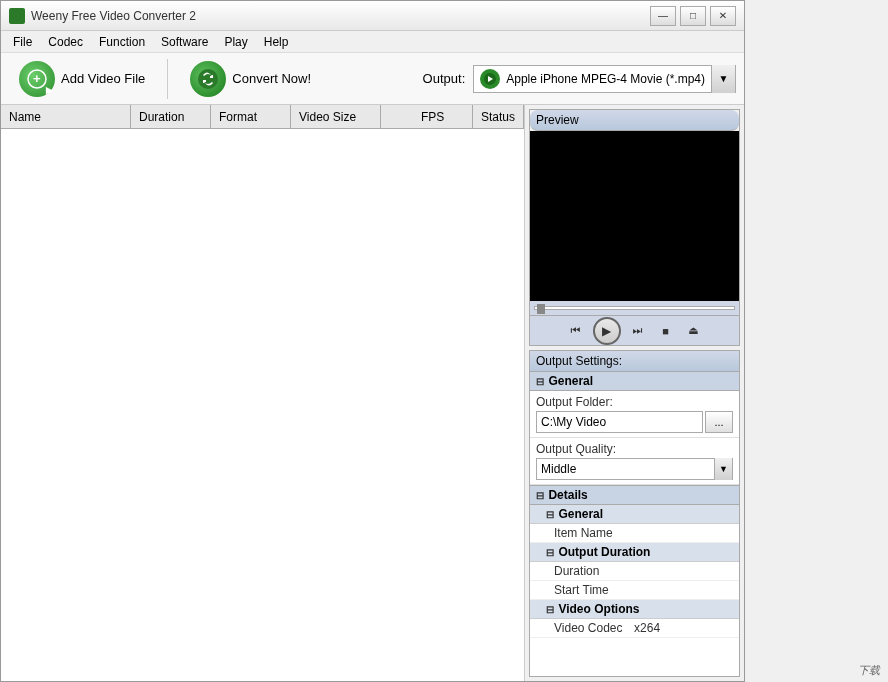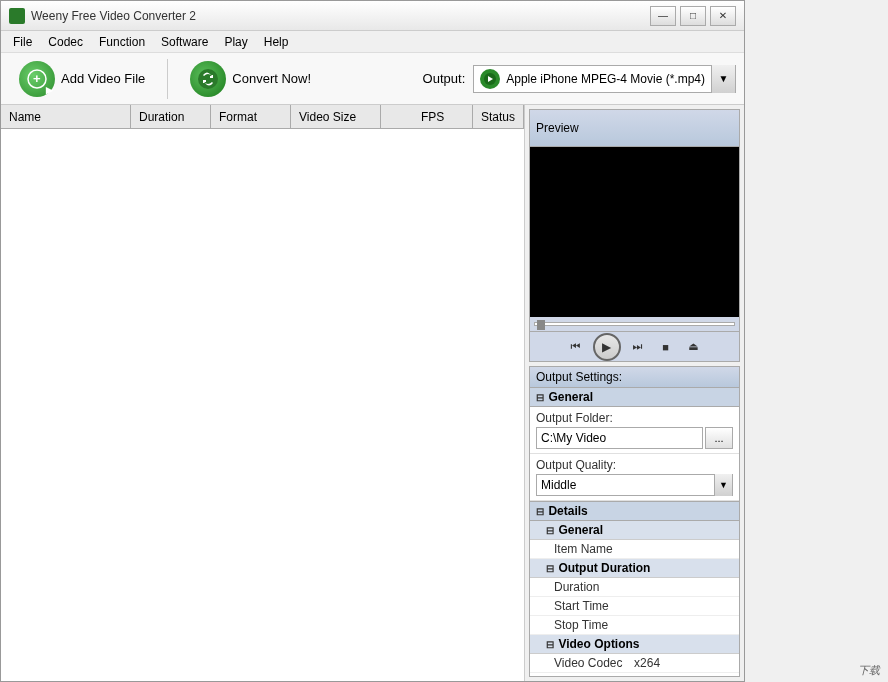--- a/index.html
+++ b/index.html
@@ -257,24 +257,25 @@
     }
 
     
     .preview-section {
       border: 1px solid #aaa;
       margin: 4px;
     }
 
     .preview-header {
       background: linear-gradient(to bottom, #d0d8e8, #b8c8dc);
-      padding: 11px 6px;
+      padding: 3px 6px;
       font-size: 12px;
       color: #000;
       border-bottom: 1px solid #aaa;
+      border-radius: 8px;
     }
 
     .preview-video {
       background: #000;
       height: 170px;
       width: 100%;
     }
 
     .preview-seekbar {
       background: #d0d8e8;
@@ -631,24 +632,20 @@
           <div class="details-property">
             <span class="details-property-name">Duration</span>
             <span class="details-property-value"></span>
           </div>
 
           <div class="details-property">
             <span class="details-property-name">Start Time</span>
             <span class="details-property-value"></span>
           </div>
 
-          <div class="details-property">
-            <span class="details-property-name">Stop Time</span>
-            <span class="details-property-value"></span>
-          </div>
 
           <div class="details-sub-group">
             <span class="collapse-icon">⊟</span>
             <span class="output-duration-bold">Video Options</span>
           </div>
 
           <div class="details-property">
             <span class="details-property-name">Video Codec</span>
             <span class="details-property-value">x264</span>
           </div>

